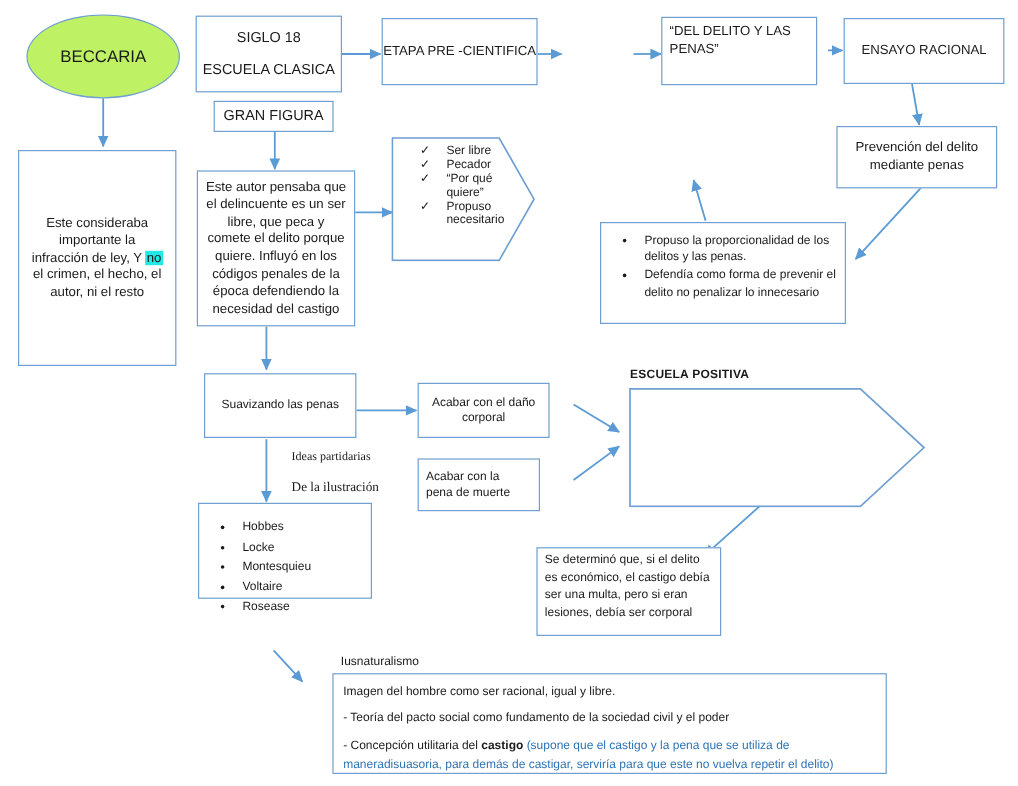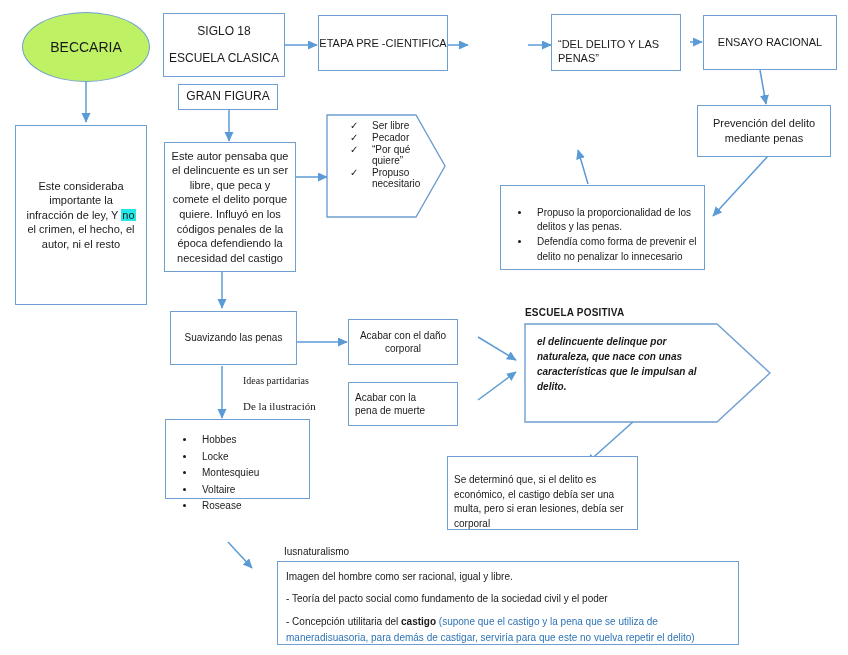--- a/index.html
+++ b/index.html
@@ -106,21 +106,21 @@
   <div class="node box" style="left:178px;top:84px;width:100px;height:26px;">
     <span class="f12">GRAN FIGURA</span>
   </div>
 
   <div class="node box" style="left:318px;top:15px;width:130px;height:56px;flex-direction:row;">
     <span class="f11">ETAPA PRE -</span>
     <span class="f11">CIENTIFICA</span>
   </div>
 
 
-  <div class="node box left pad" style="left:551px;top:14px;width:130px;height:57px;flex-direction:column;align-items:flex-start;justify-content:flex-end;">
+  <div class="node box left pad" style="left:551px;top:14px;width:130px;height:57px;flex-direction:column;align-items:flex-start;justify-content:flex-start;">
     <span class="f11">“DEL DELITO Y LAS</span>
     <span class="f11">PENAS”</span>
   </div>
 
   <div class="node box" style="left:703px;top:15px;width:134px;height:55px;">
     <span class="f11">ENSAYO RACIONAL</span>
   </div>
 
   <div class="node box" style="left:697px;top:105px;width:134px;height:52px;flex-direction:column;">
     <span class="f11">Prevención del delito</span>
@@ -147,56 +147,53 @@
     </svg>
   </div>
   <ul class="chk f10" style="position:absolute;left:332px;top:120px;width:88px;">
     <li>Ser libre</li>
     <li>Pecador</li>
     <li>“Por qué quiere”</li>
     <li>Propuso necesitario</li>
   </ul>
 
 
-  <div class="node box left" style="left:500px;top:185px;width:205px;height:85px;align-items:flex-start;padding-top:20px;">
+  <div class="node box left" style="left:500px;top:185px;width:205px;height:85px;align-items:flex-start;padding-top:8px;">
     <ul class="bul f10" style="line-height:1.42;">
       <li>Propuso la proporcionalidad de los delitos y las penas.</li>
       <li>Defendía como forma de prevenir el delito no penalizar lo innecesario</li>
     </ul>
   </div>
 
   <div class="node box" style="left:170px;top:311px;width:127px;height:54px;">
     <span class="f10">Suavizando las penas</span>
   </div>
 
   <div class="lbl serif f10" style="left:243px;top:375px;">Ideas partidarias</div>
   <div class="lbl serif f11" style="left:243px;top:400px;">De la ilustración</div>
 
   <div class="node box" style="left:348px;top:319px;width:110px;height:46px;flex-direction:column;">
     <span class="f10">Acabar con el daño</span>
     <span class="f10">corporal</span>
   </div>
 
-  <div class="node box left pad" style="left:348px;top:382px;width:110px;height:44px;flex-direction:column;align-items:flex-start;justify-content:center;">
+  <div class="node box left pad" style="left:348px;top:382px;width:102px;height:44px;flex-direction:column;align-items:flex-start;justify-content:center;">
     <span class="f10">Acabar con la</span>
     <span class="f10">pena de muerte</span>
   </div>
 
   <div class="lbl f10 bold" style="left:525px;top:307px;letter-spacing:0.2px;">ESCUELA POSITIVA</div>
 
   <div class="arrowshape" style="left:524px;top:323px;width:247px;height:100px;">
     <svg width="247" height="100" viewBox="0 0 247 100">
       <path d="M1,1 L193,1 L246,50 L193,99 L1,99 Z" fill="#ffffff" stroke="#6f9fd0" stroke-width="1.4"></path>
     </svg>
   </div>
-  <div style="position:absolute;left:537px;top:334px;width:168px;">
-    <span class="f10 bi" style="display:block;line-height:1.5;">el delincuente delinque por naturaleza, que nace con unas características que le impulsan al delito.</span>
-  </div>
-
-  <div class="node box left pad" style="left:447px;top:456px;width:191px;height:74px;align-items:flex-start;padding-top:16px;">
+
+  <div class="node box left pad" style="left:447px;top:456px;width:154px;height:74px;align-items:flex-start;padding-top:3px;">
     <span class="f10" style="display:block;line-height:1.45;">Se determinó que, si el delito es económico, el castigo debía ser una multa, pero si eran lesiones, debía ser corporal</span>
   </div>
 
   <div class="node box left" style="left:165px;top:419px;width:145px;height:80px;align-items:flex-start;padding-top:12px;">
     <ul class="bul f10" style="line-height:1.55;">
       <li>Hobbes</li>
       <li>Locke</li>
       <li>Montesquieu</li>
       <li>Voltaire</li>
       <li>Rosease</li>

